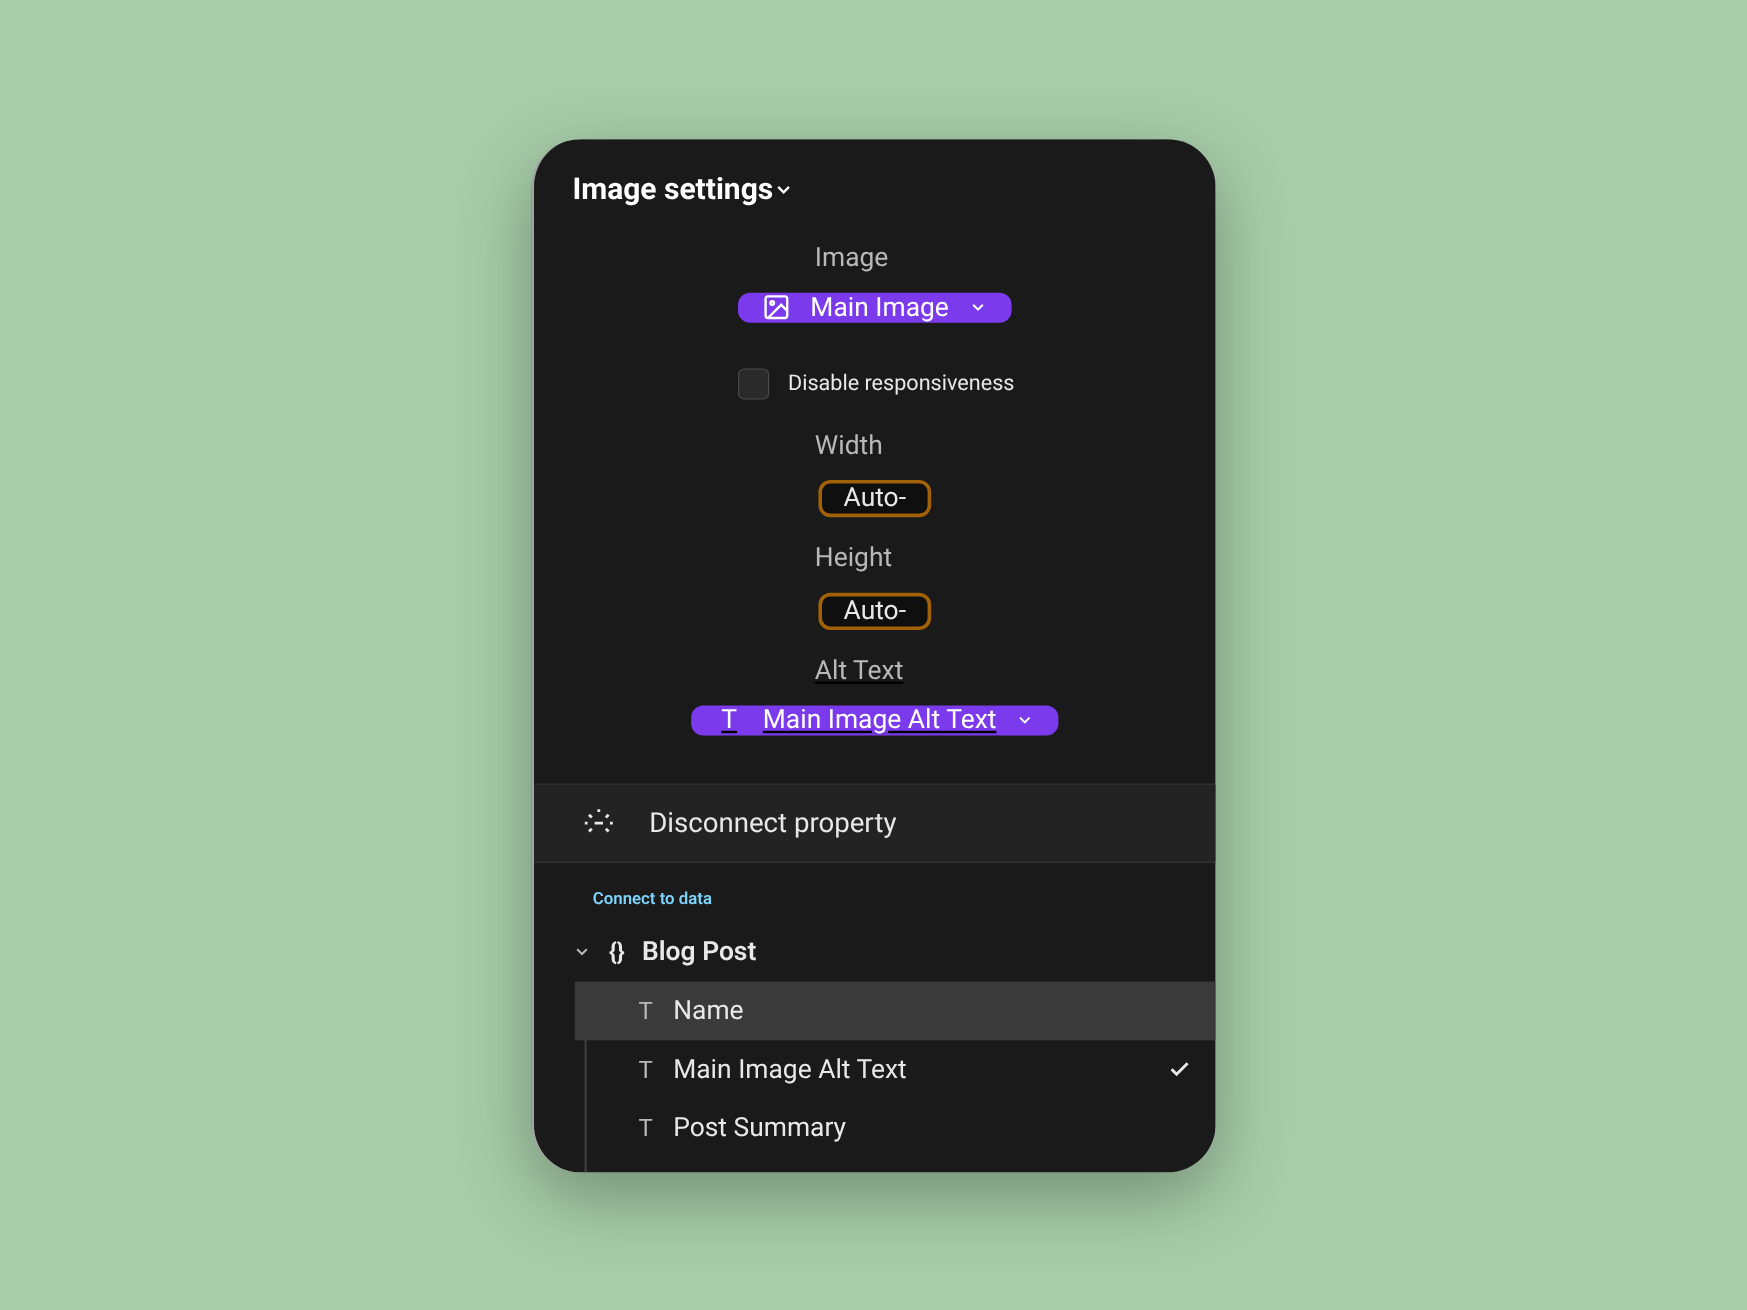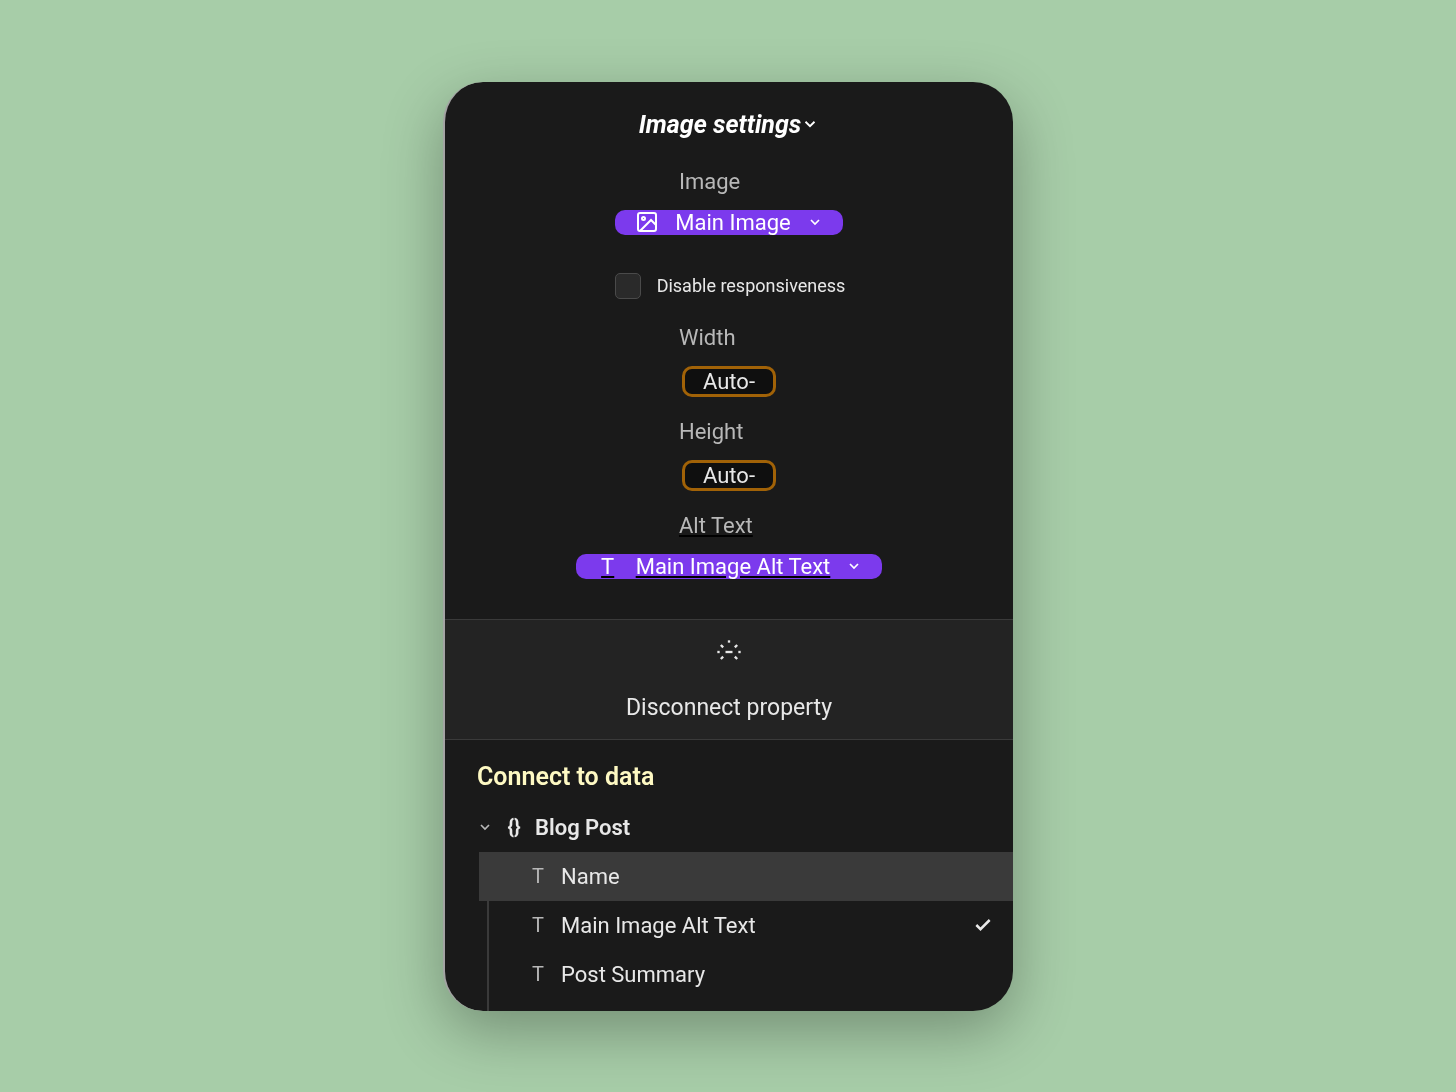--- a/index.html
+++ b/index.html
@@ -24,23 +24,22 @@
       border-radius: 40px;
       overflow: hidden;
       box-shadow: 0 20px 60px rgba(0,0,0,0.3);
       position: relative;
       border-left: 2px solid rgba(255,255,255,0.6);
     }
     
     .header {
       display: flex;
       align-items: center;
-      justify-content: center;
+      justify-content: flex-start;
       padding: 28px 32px 20px 32px;
-      font-style: italic;
     }
     
     .header-title {
       color: #ffffff;
       font-size: 25px;
       font-weight: 700;
     }
     
     .chevron-down {
       width: 18px;
@@ -159,49 +158,49 @@
       font-size: 22px;
     }
     
     .section-divider {
       height: 1px;
       background: #3a3a3a;
       margin: 0;
     }
     
     .disconnect-section {
-      padding: 18px 16px;
+      padding: 18px 40px;
       display: flex;
       align-items: center;
       gap: 28px;
       background: #232323;
       cursor: pointer;
-      flex-direction: column;
     }
     
     .disconnect-icon {
       width: 28px;
       height: 28px;
       color: #e8e8e8;
     }
     
     .disconnect-text {
       color: #e8e8e8;
       font-size: 23px;
     }
     
     .connect-section {
       padding: 22px 32px 0 32px;
     }
     
     .connect-title {
-      color: #fef9c3;
-      font-size: 25px;
+      color: #7dd3fc;
+      font-size: 14px;
       font-weight: 600;
       margin-bottom: 18px;
+      margin-left: 17px;
     }
     
     .tree-group-header {
       display: flex;
       align-items: center;
       gap: 10px;
       padding: 6px 0;
       cursor: pointer;
     }
     

